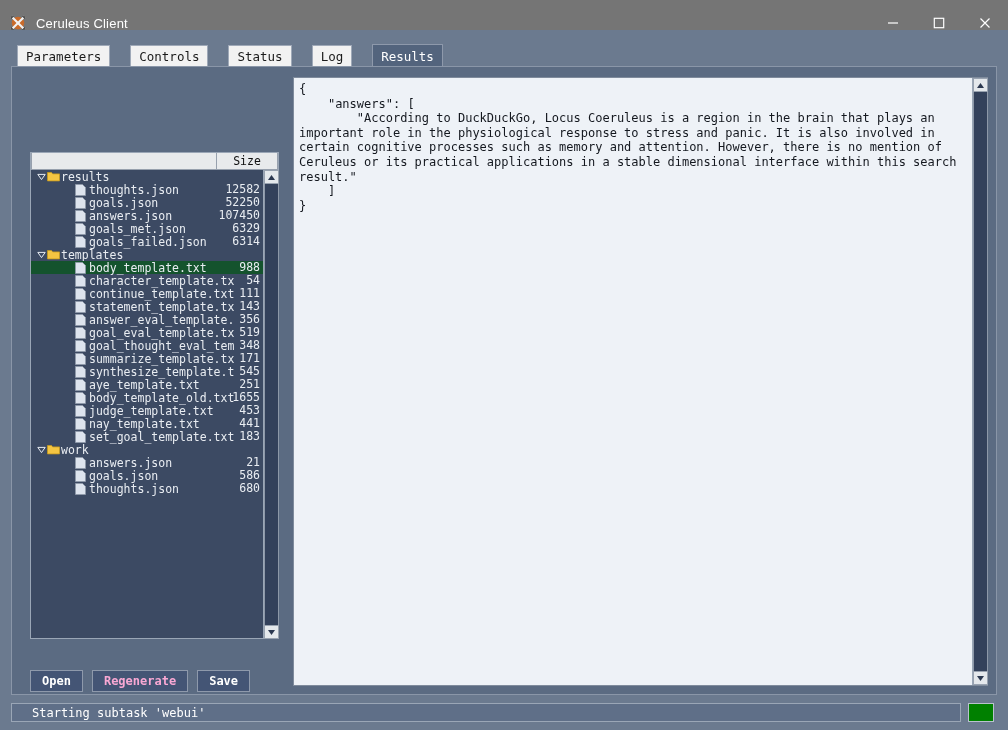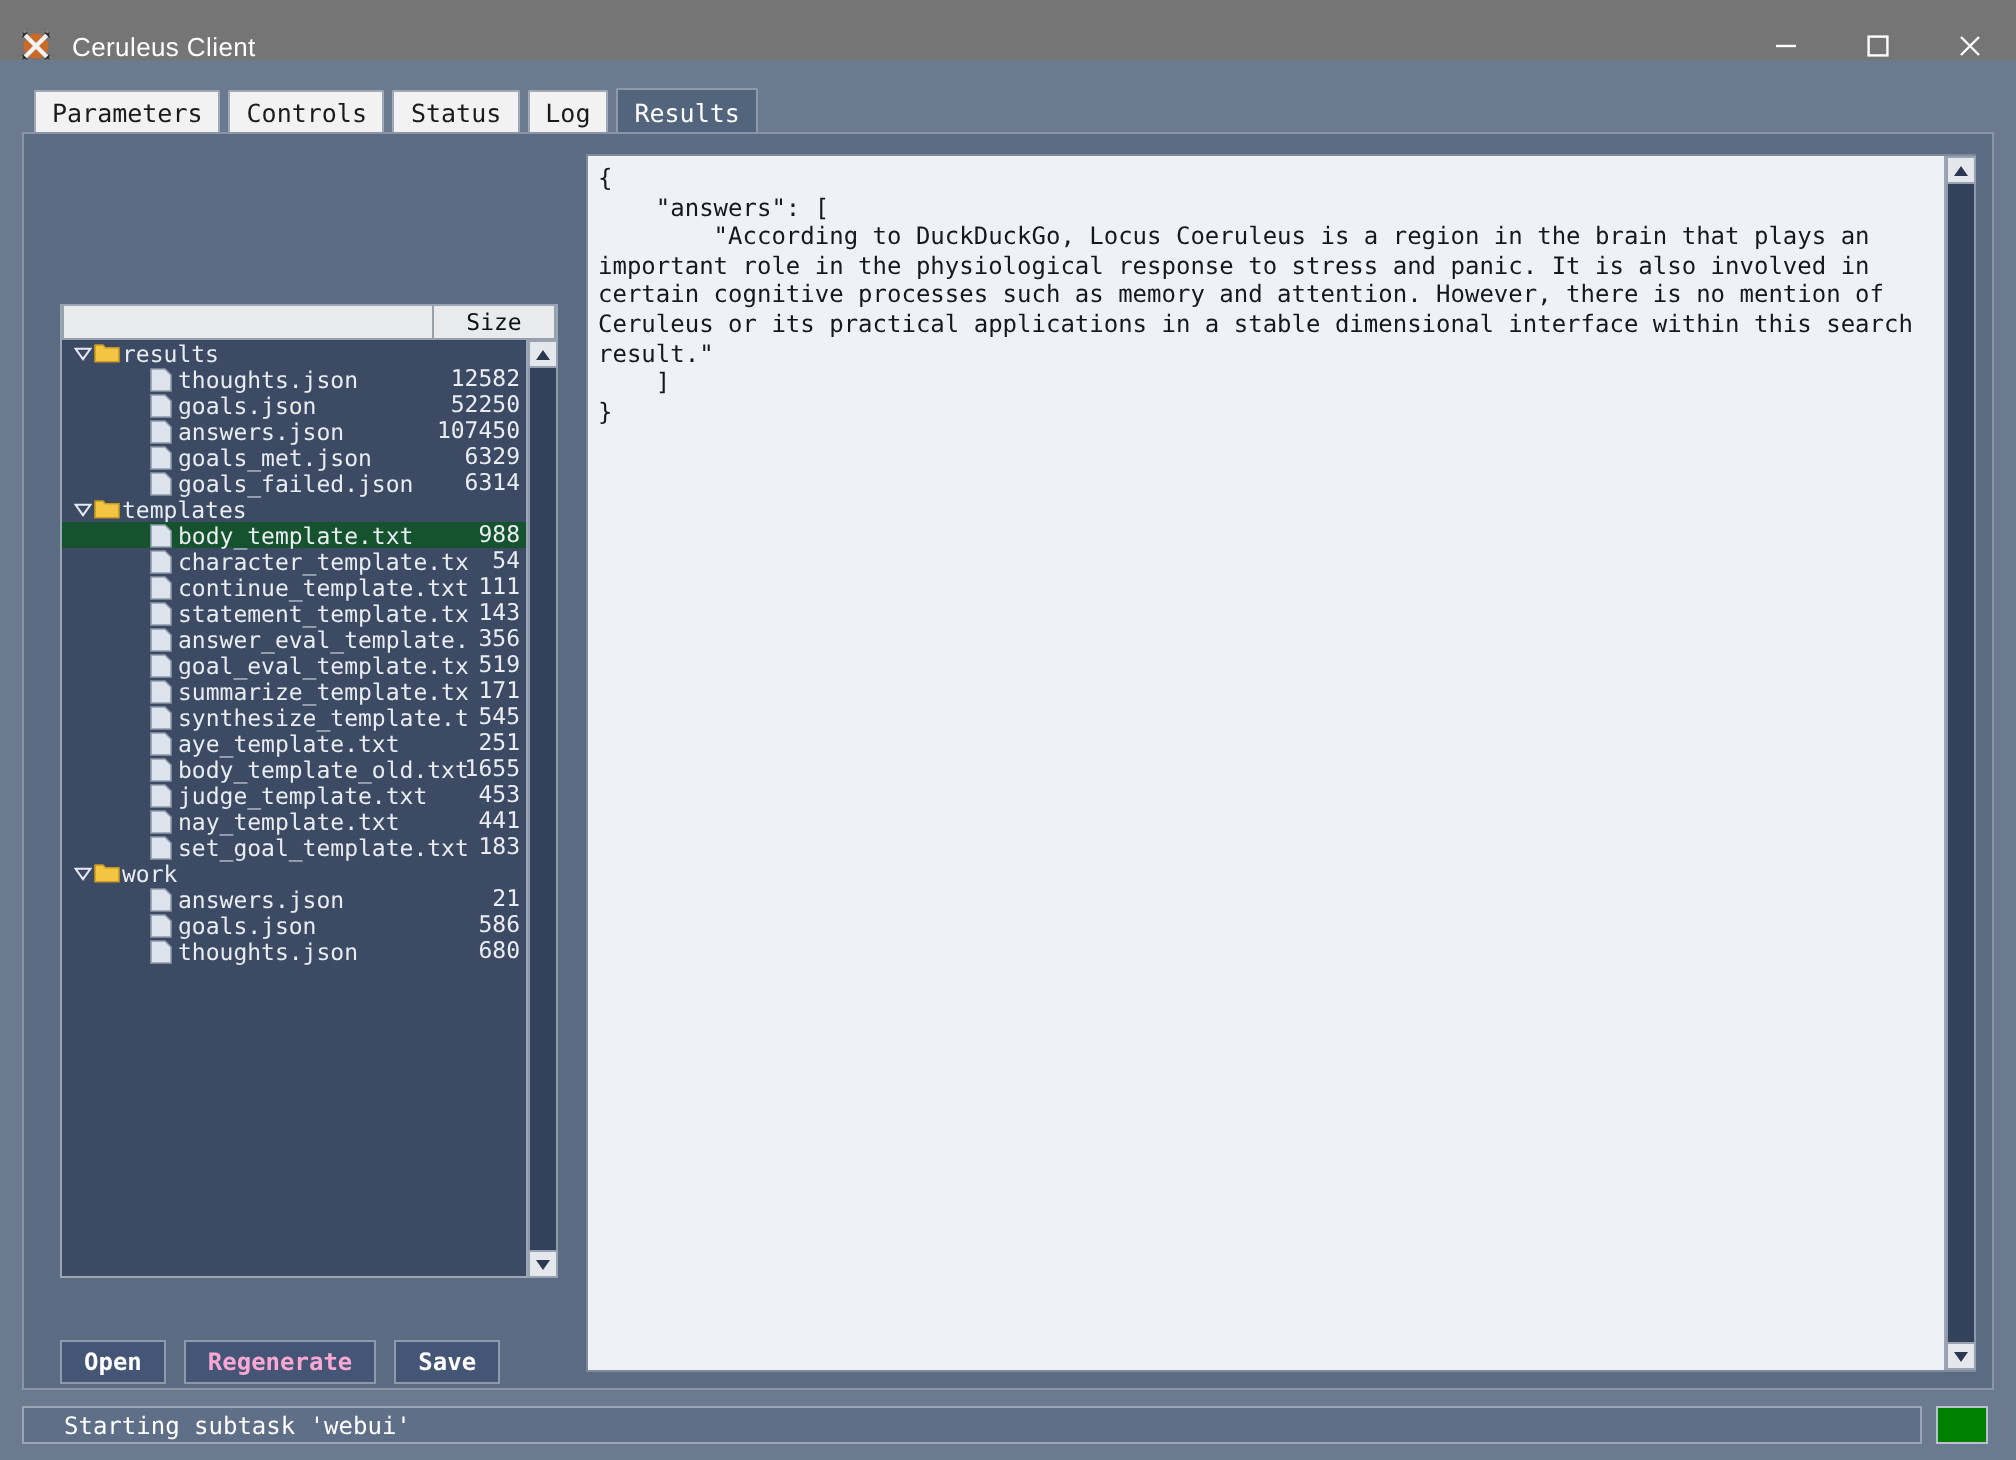--- a/index.html
+++ b/index.html
@@ -51,21 +51,21 @@
 
   
   #tabbar {
     position: absolute; left: 17px; top: 14px;
     height: 23px;
     display: flex; align-items: flex-end;
   }
   .tab {
     height: 22px;
     padding: 0 8px;
-    margin-right: 4px;
+    margin-right: 20px;
     display: flex; align-items: center;
     font-family: "DejaVu Sans Mono", monospace;
     font-size: 12.5px;
     background: #f2f2f2;
     color: #1a1a1a;
     border: 1px solid #9fa9b8;
     border-bottom: none;
     border-radius: 1px 1px 0 0;
   }
   .tab.selected {
@@ -401,20 +401,27 @@
                 <span class="file-ico"><svg width="11" height="12" viewBox="0 0 11 12">
                     <path d="M0.5 0.5 h7 l3 3 v8 h-10 z" fill="#dde4ee" stroke="#8f9bab" stroke-width="0.8"></path>
                   </svg></span>
                 <span class="label">goal_eval_template.tx</span>
                 <span class="size">519</span>
               </div>
               <div class="row file">
                 <span class="file-ico"><svg width="11" height="12" viewBox="0 0 11 12">
                     <path d="M0.5 0.5 h7 l3 3 v8 h-10 z" fill="#dde4ee" stroke="#8f9bab" stroke-width="0.8"></path>
                   </svg></span>
+                <span class="label">goal_thought_eval_tem</span>
+                <span class="size">348</span>
+              </div>
+              <div class="row file">
+                <span class="file-ico"><svg width="11" height="12" viewBox="0 0 11 12">
+                    <path d="M0.5 0.5 h7 l3 3 v8 h-10 z" fill="#dde4ee" stroke="#8f9bab" stroke-width="0.8"></path>
+                  </svg></span>
                 <span class="label">summarize_template.tx</span>
                 <span class="size">171</span>
               </div>
               <div class="row file">
                 <span class="file-ico"><svg width="11" height="12" viewBox="0 0 11 12">
                     <path d="M0.5 0.5 h7 l3 3 v8 h-10 z" fill="#dde4ee" stroke="#8f9bab" stroke-width="0.8"></path>
                   </svg></span>
                 <span class="label">synthesize_template.t</span>
                 <span class="size">545</span>
               </div>

